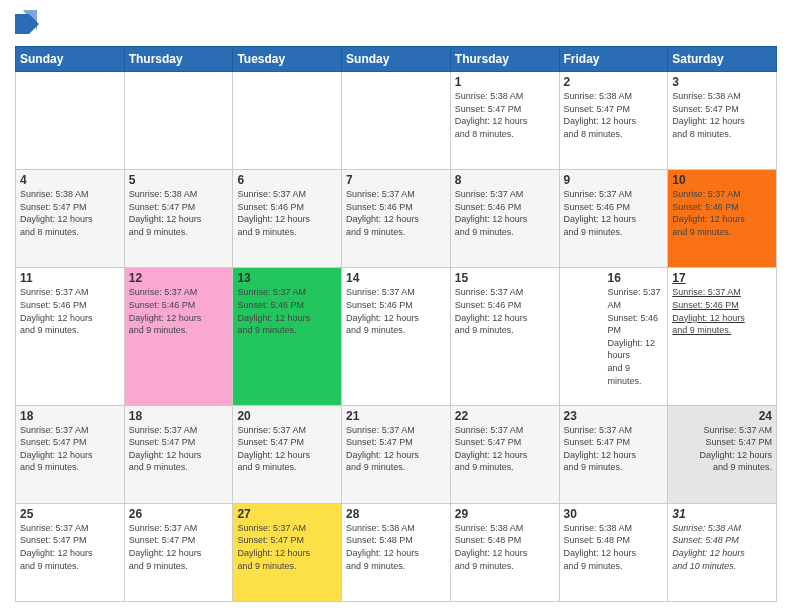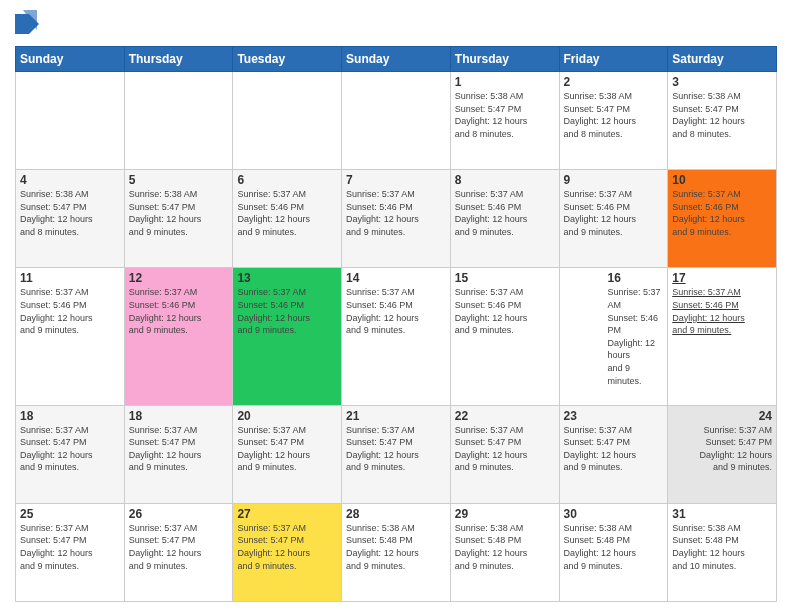--- a/index.html
+++ b/index.html
@@ -355,21 +355,21 @@
 Daylight: 12 hours
 and 9 minutes.</div>
           </td>
           <td style="background: rgb(255, 255, 255);">
             <span class="day-num">30</span>
             <div class="day-info" style="white-space: pre-line;">Sunrise: 5:38 AM
 Sunset: 5:48 PM
 Daylight: 12 hours
 and 9 minutes.</div>
           </td>
-          <td style="background: rgb(255, 255, 255);">
+          <td style="background: rgb(255, 255, 255); font-style: italic;">
             <span class="day-num">31</span>
             <div class="day-info" style="white-space: pre-line;">Sunrise: 5:38 AM
 Sunset: 5:48 PM
 Daylight: 12 hours
 and 10 minutes.</div>
           </td>
         </tr>
       </tbody>
   </table>
 </div>

